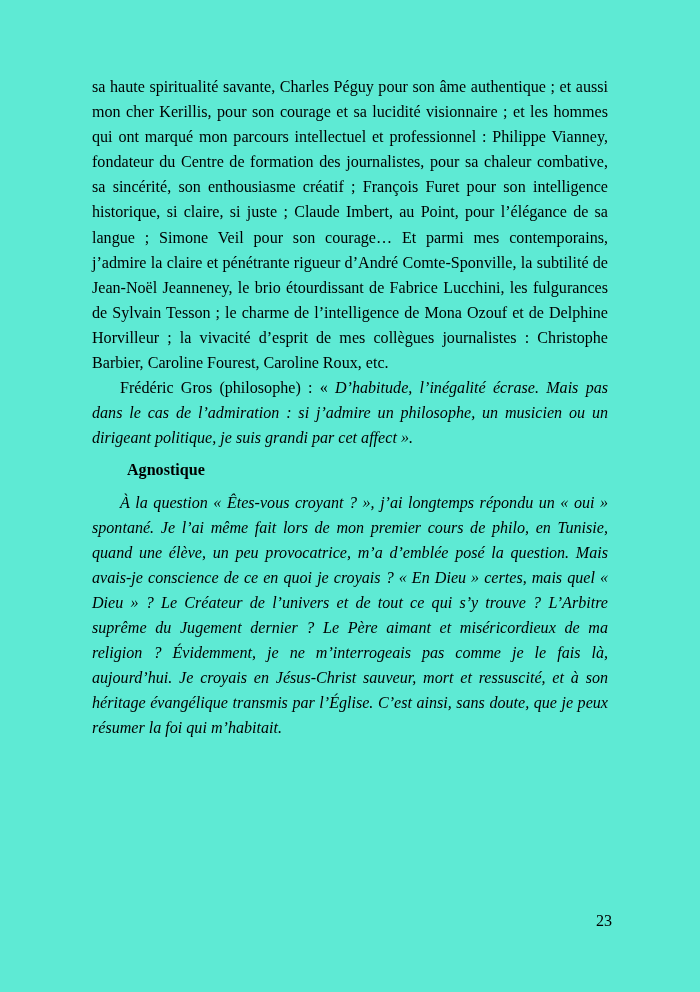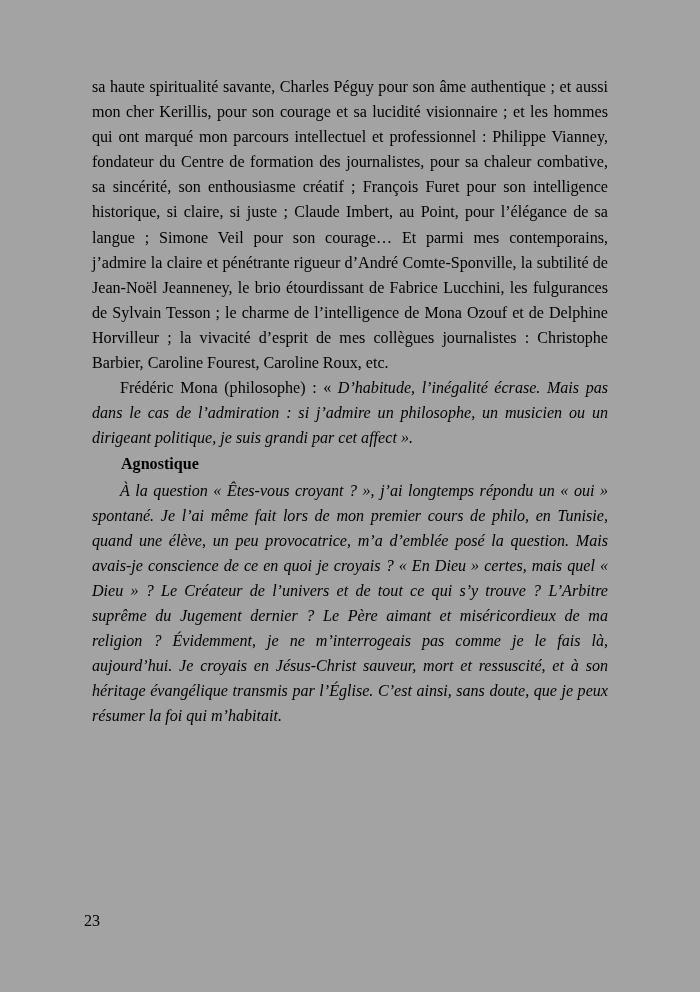--- a/index.html
+++ b/index.html
@@ -11,21 +11,21 @@
   body {
     font-family: "Liberation Serif", "DejaVu Serif", serif;
     color: #000000;
     -webkit-font-smoothing: antialiased;
   }
   .page {
     position: relative;
     width: 700px;
     height: 992px;
     margin: 0 auto;
-    background: #a3a3a3;
+    background: #5eead4;
     overflow: hidden;
     box-sizing: border-box;
   }
   .text-block {
     position: absolute;
     left: 92px;
     top: 74px;
     width: 516px;
   }
   p.body-par {
@@ -47,53 +47,54 @@
   .gap-before {
     margin-top: 18px;
   }
   .quote-par {
     font-style: italic;
   }
   .quote-lead {
     font-style: normal;
   }
   h2.section-heading {
-    margin: 1px;
+    margin: 7px;
     font-size: 16.1px;
     line-height: 25.1px;
     font-weight: bold;
     text-indent: 28px;
     text-align: left;
   }
   .heading-gap {
     margin-top: 22px;
   }
   .par-gap {
     margin-top: 21px;
     font-style: italic;
   }
   .page-number {
     position: absolute;
-    left: 84px;
+    left: 96px;
     width: 516px;
     top: 910px;
     font-size: 16.1px;
     line-height: 22px;
+    text-align: right;
   }
 </style>
 </head>
 <body>
 
 <div class="page">
 
   <div class="text-block">
 
     <p class="body-par cont">sa haute spiritualité savante, Charles Péguy pour son âme authentique ; et aussi mon cher Kerillis, pour son courage et sa lucidité visionnaire ; et les hommes qui ont marqué mon parcours intellectuel et professionnel : Philippe Vianney, fondateur du Centre de formation des journalistes, pour sa chaleur combative, sa sincérité, son enthousiasme créatif ; François Furet pour son intelligence historique, si claire, si juste ; Claude Imbert, au Point, pour l’élégance de sa langue ; Simone Veil pour son courage… Et parmi mes contemporains, j’admire la claire et pénétrante rigueur d’André Comte-Sponville, la subtilité de Jean-Noël Jeanneney, le brio étourdissant de Fabrice Lucchini, les fulgurances de Sylvain Tesson ; le charme de l’intelligence de Mona Ozouf et de Delphine Horvilleur ; la vivacité d’esprit de mes collègues journalistes : Christophe Barbier, Caroline Fourest, Caroline Roux, etc.</p>
 
-    <p class="body-par indent quote-par gap-before"><span class="quote-lead">Frédéric Mona (philosophe) : « </span><span>D’habitude, l’inégalité écrase. Mais pas dans le cas de l’admiration : si j’admire un philosophe, un musicien ou un dirigeant politique, je suis grandi par cet affect ».</span></p>
+    <p class="body-par indent quote-par gap-before"><span class="quote-lead">Frédéric Gros (philosophe) : « </span><span>D’habitude, l’inégalité écrase. Mais pas dans le cas de l’admiration : si j’admire un philosophe, un musicien ou un dirigeant politique, je suis grandi par cet affect ».</span></p>
 
     <h2 class="section-heading heading-gap">Agnostique</h2>
 
     <p class="body-par indent par-gap">À la question « Êtes-vous croyant ? », j’ai longtemps répondu un « oui » spontané. Je l’ai même fait lors de mon premier cours de philo, en Tunisie, quand une élève, un peu provocatrice, m’a d’emblée posé la question. Mais avais-je conscience de ce en quoi je croyais ? « En Dieu » certes, mais quel « Dieu » ? Le Créateur de l’univers et de tout ce qui s’y trouve ? L’Arbitre suprême du Jugement dernier ? Le Père aimant et miséricordieux de ma religion ? Évidemment, je ne m’interrogeais pas comme je le fais là, aujourd’hui. Je croyais en Jésus-Christ sauveur, mort et ressuscité, et à son héritage évangélique transmis par l’Église. C’est ainsi, sans doute, que je peux résumer la foi qui m’habitait.</p>
 
   </div>
 
   <div class="page-number">23</div>
 
 </div>

